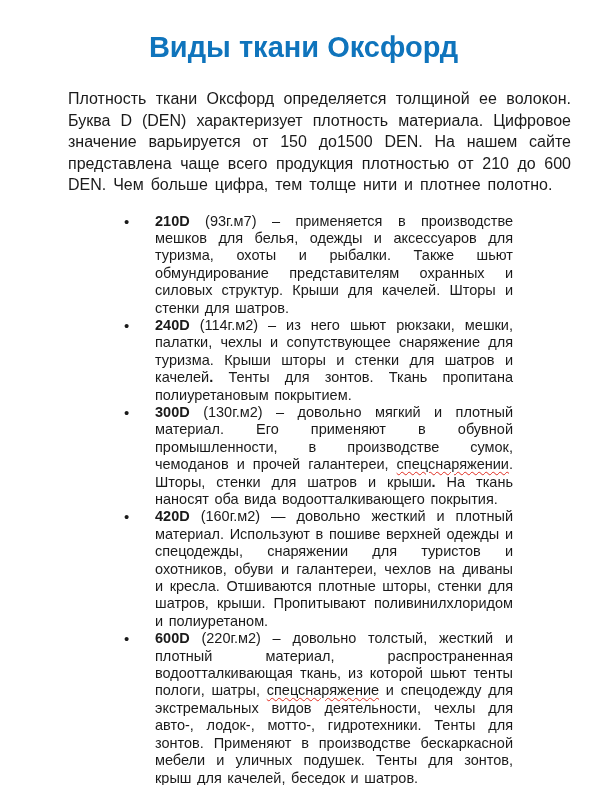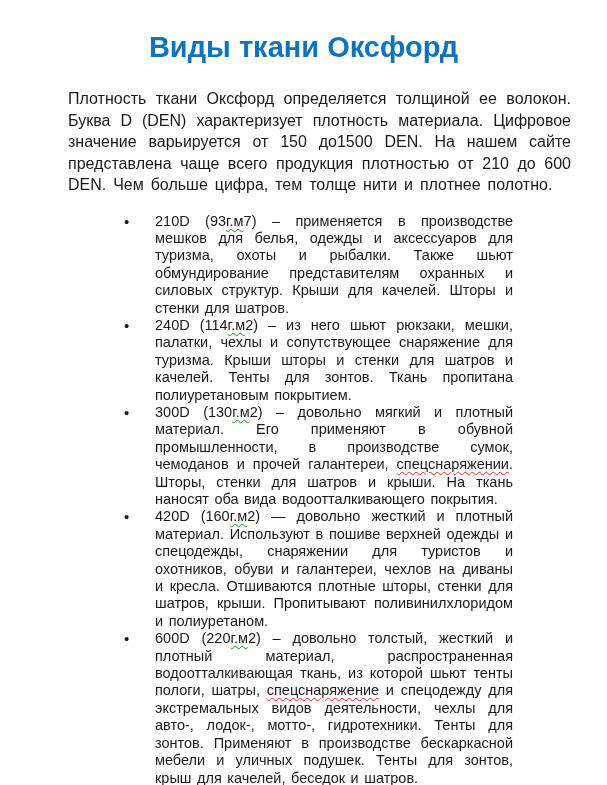--- a/index.html
+++ b/index.html
@@ -50,24 +50,23 @@
     word-spacing: 1.5px;
     margin: 0;
   }
   ul.density-list li::before {
     content: "\2022";
     position: absolute;
     left: -31px;
     top: 0;
     font-size: 15px;
   }
-  .seg-bold { font-weight: 400; }
+  .seg-bold { font-weight: 700; }
   .seg-normal { font-weight: 400; }
   .seg-grammar {
-    text-decoration: underline;
     text-decoration-style: wavy;
     text-decoration-color: var(--grammar-underline, #1e8e1e);
     text-decoration-thickness: 1px;
     text-underline-offset: 2px;
   }
   .seg-spelling {
     text-decoration: underline;
     text-decoration-style: wavy;
     text-decoration-color: var(--spelling-underline, #df2a1e);
     text-decoration-thickness: 1px;

